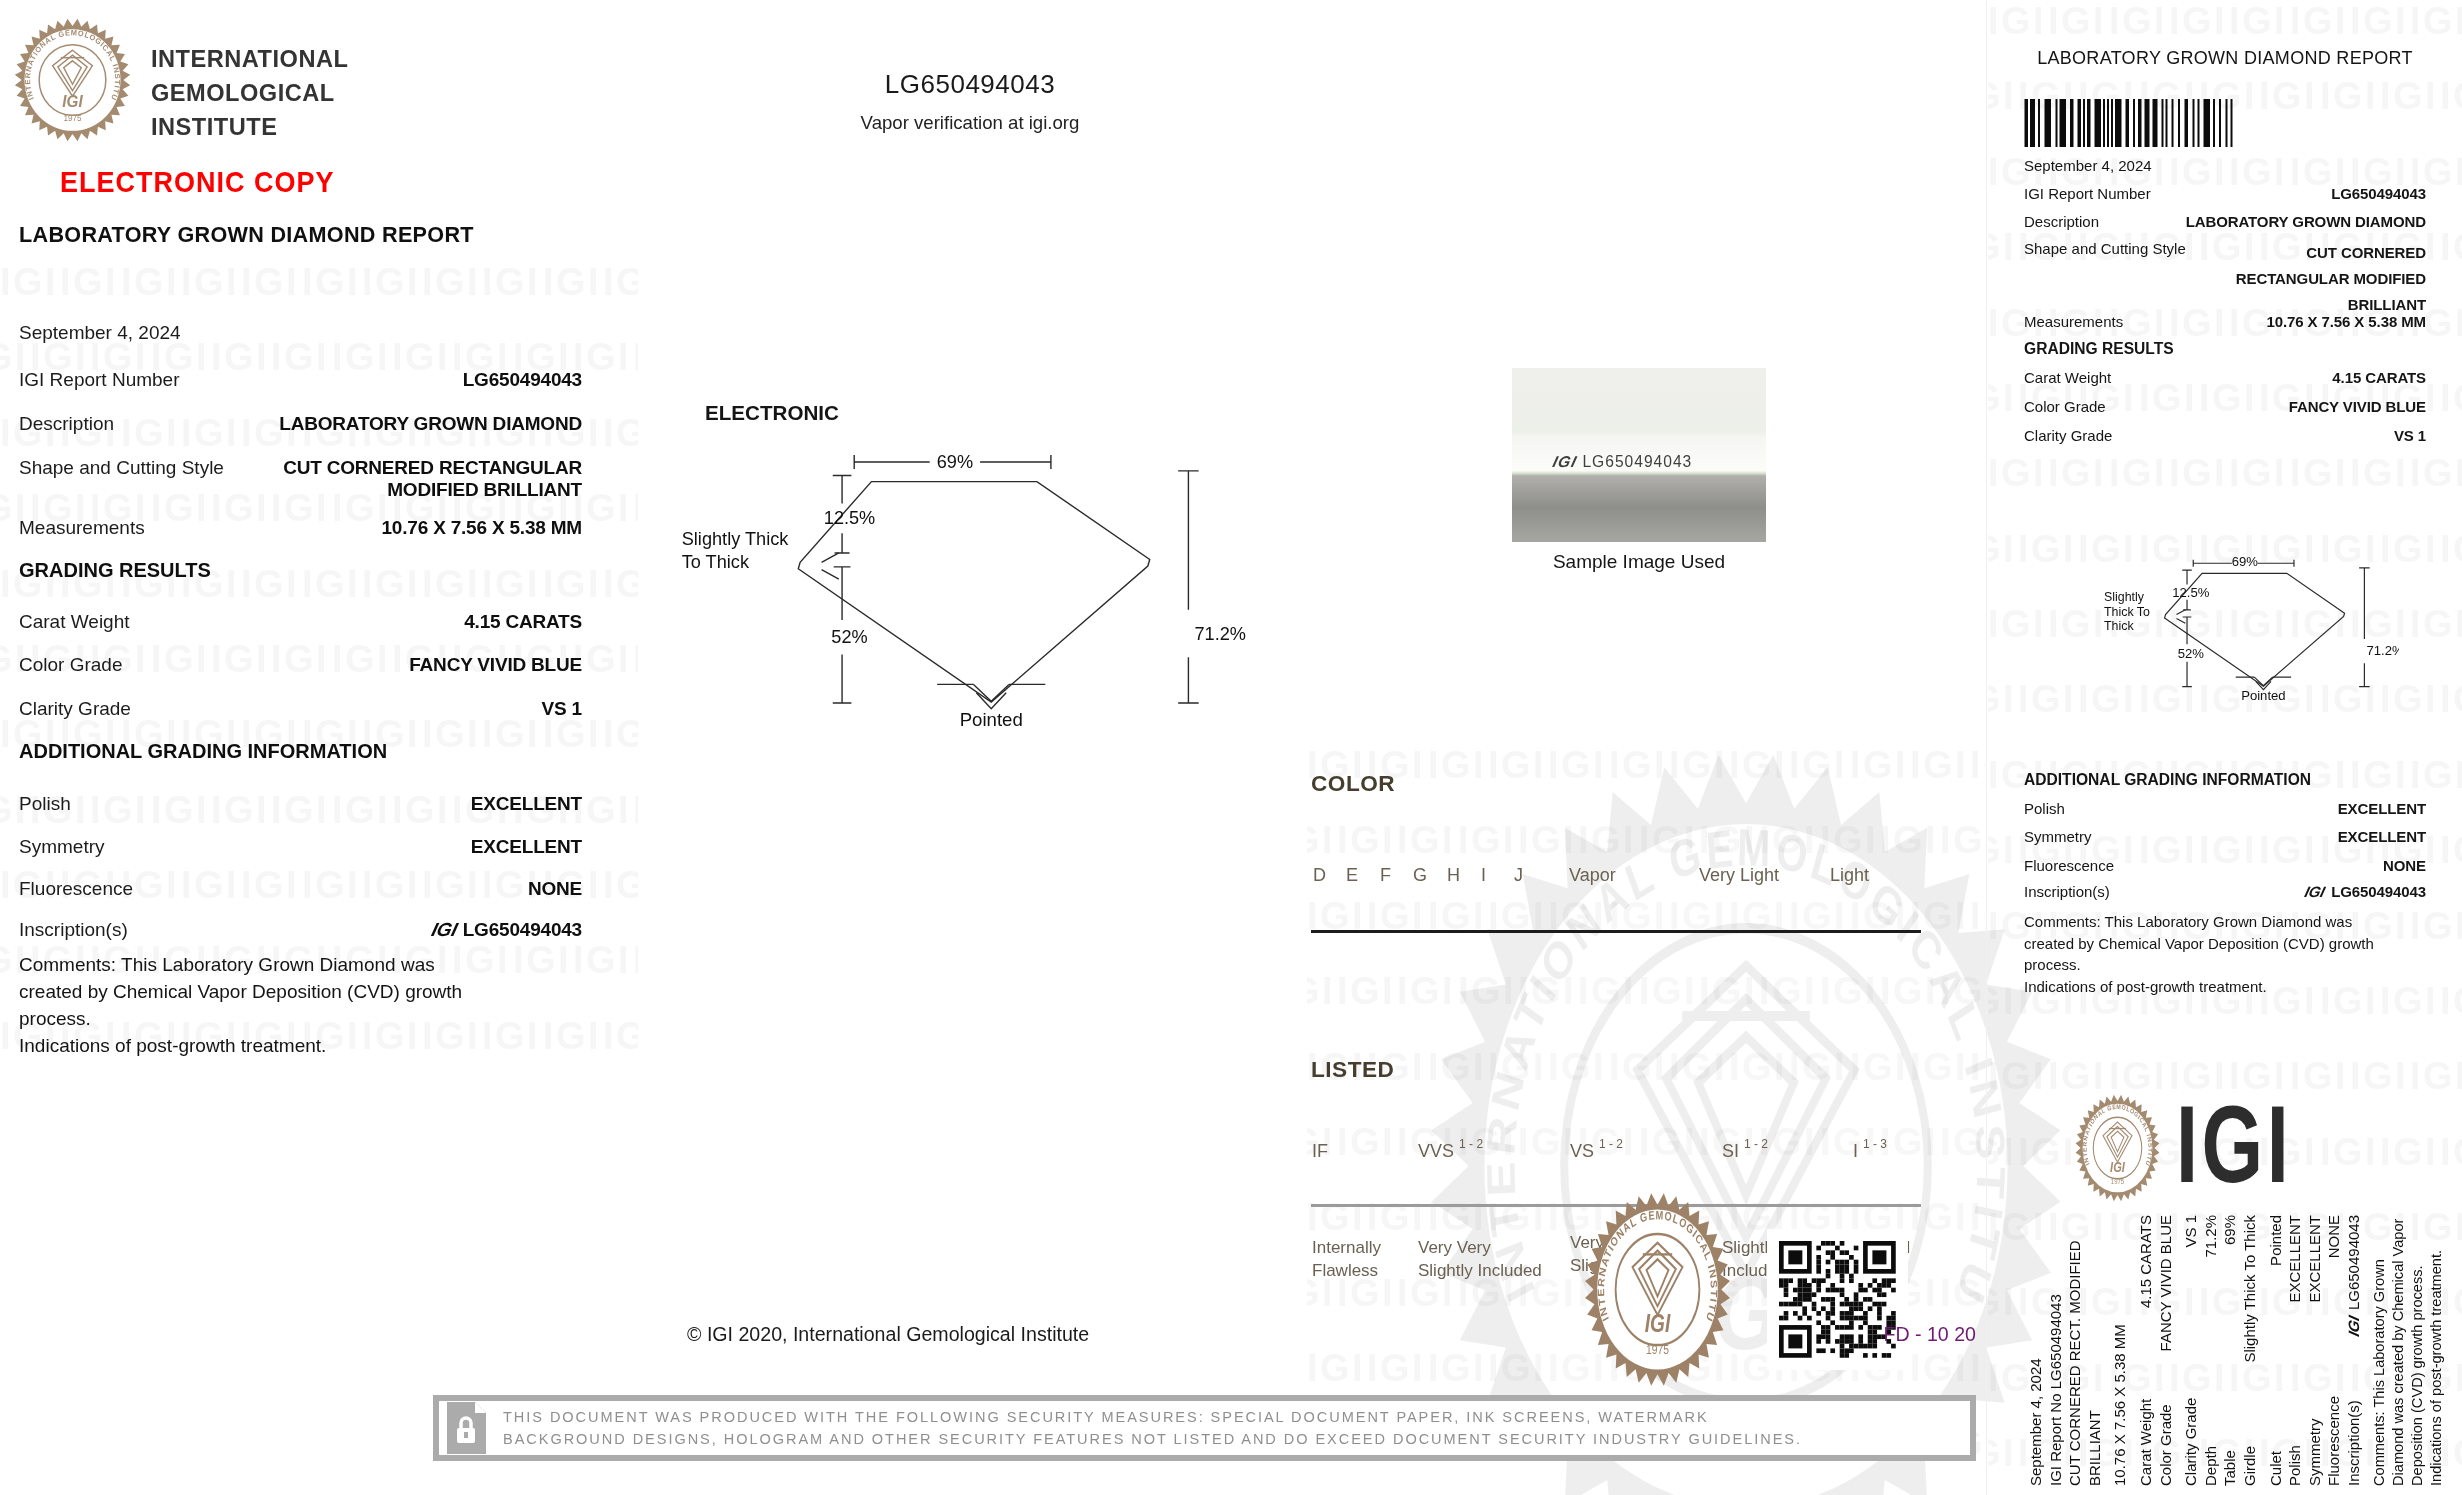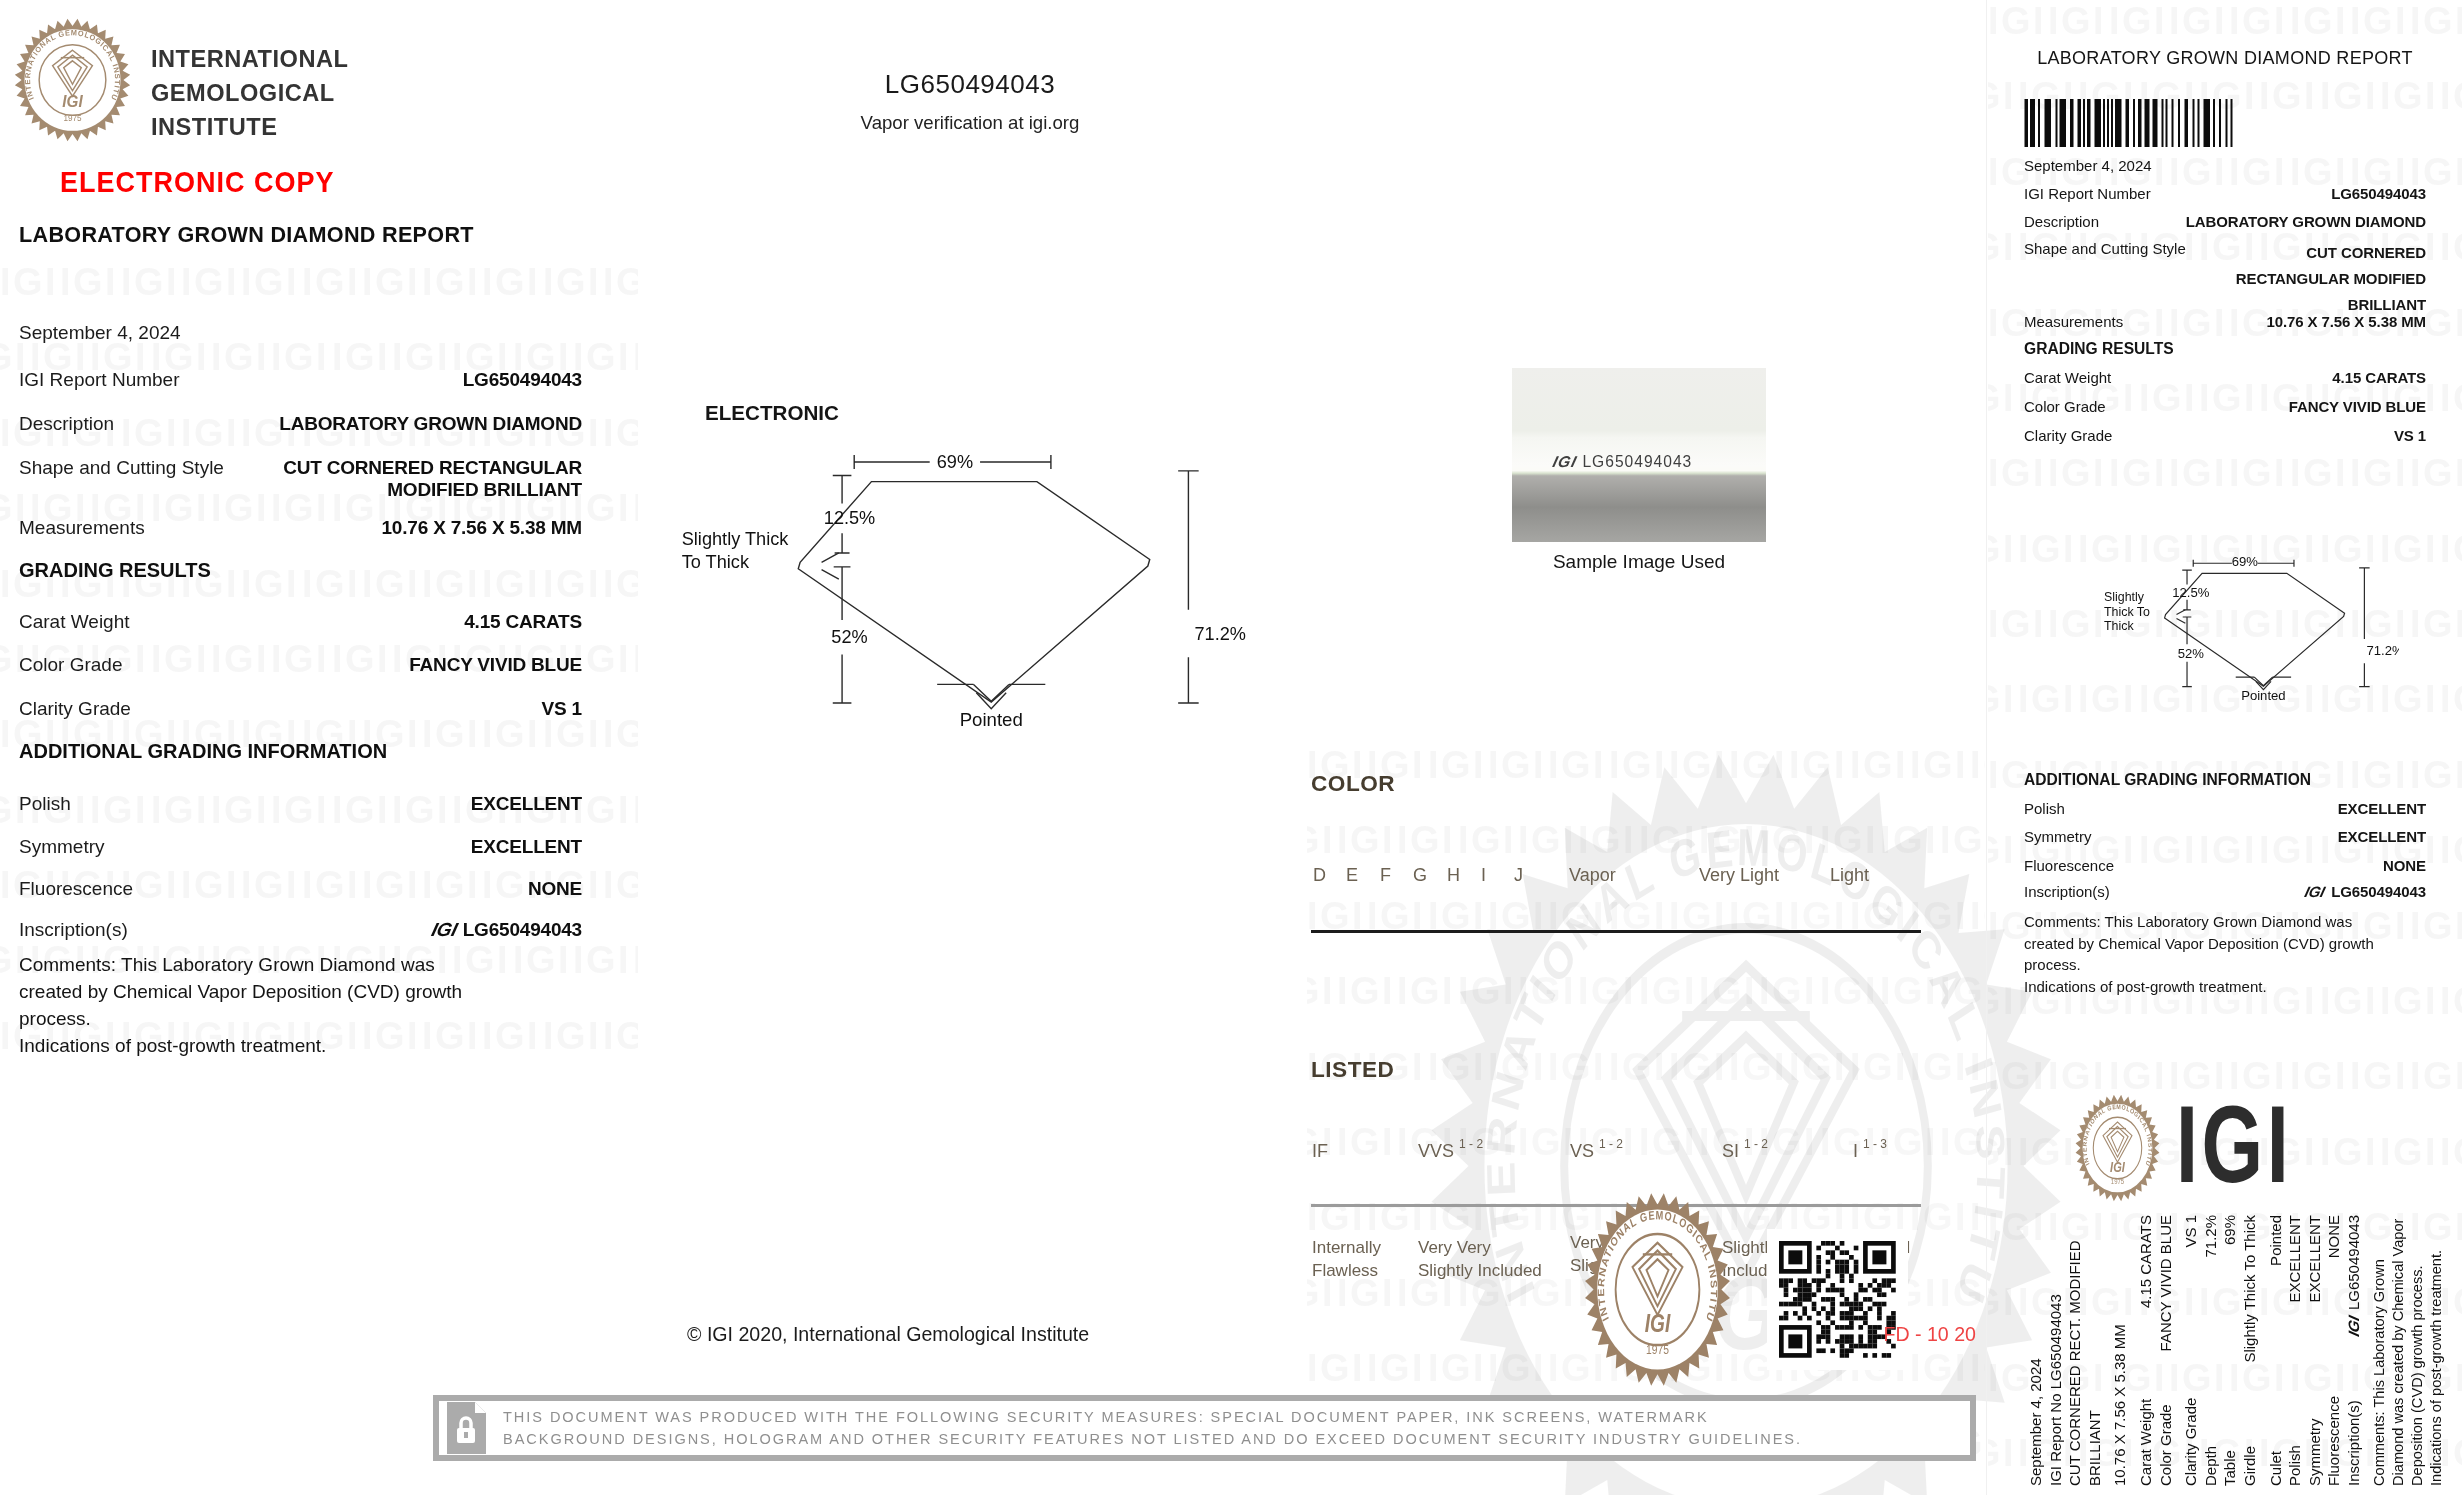--- a/index.html
+++ b/index.html
@@ -47,21 +47,21 @@
   .sdate{position:absolute;left:2024px;font-size:15px}
   .wordmark{position:absolute;left:2176px;top:1089px;font-size:110px;font-weight:600;letter-spacing:5px;color:#2d2d2d;transform:scaleX(0.72);transform-origin:left top;line-height:110px}
   
   .tear{position:absolute;left:2026px;top:1486px;width:271px;height:422px;transform:rotate(-90deg);transform-origin:0 0;font-size:15px;color:#101010}
   .tear .tline{line-height:19.6px}
   .tear .tpair{display:flex;justify-content:space-between;line-height:19.6px}
   .tear .gap{height:6px}
   .tear .tcomments{font-size:14.6px;line-height:19px;margin-top:6px}
   
   .copyright{position:absolute;left:687px;top:1323px;font-size:19.6px;color:#1b1b1b}
-  .formcode{position:absolute;left:1789px;top:1323px;width:187px;text-align:right;font-size:19.6px;color:#ef4444}
+  .formcode{position:absolute;left:1789px;top:1323px;width:187px;text-align:right;font-size:19.6px;color:#701a75}
   .website{position:absolute;left:900px;top:1419px;width:236px;text-align:center;font-size:24.6px;font-weight:700;color:#050505}
   .secbar{position:absolute;left:433px;top:1395px;width:1531px;height:54px;border:6.5px solid #ababab;background:#fff}
   .secbar .sectext{position:absolute;left:64px;top:5px;width:1457px;font-size:15px;line-height:22px;color:#8f8f8f;letter-spacing:2px;white-space:pre-line;transform:scaleX(0.97);transform-origin:left top}
   .secicon{position:absolute;left:6px;top:1px;width:41px;height:52px}
   .qr-box{position:absolute;left:1767px;top:1229px;width:141px;height:141px;background:#fff}
   .qr-box svg{position:absolute;left:12px;top:12px}
   .barcode{position:absolute;left:2024px;top:99px;width:218px;height:48px}
   .fold{position:absolute;left:1986px;top:0;width:1px;height:1495px;background:#f0f0f0}
 </style>
 </head>

